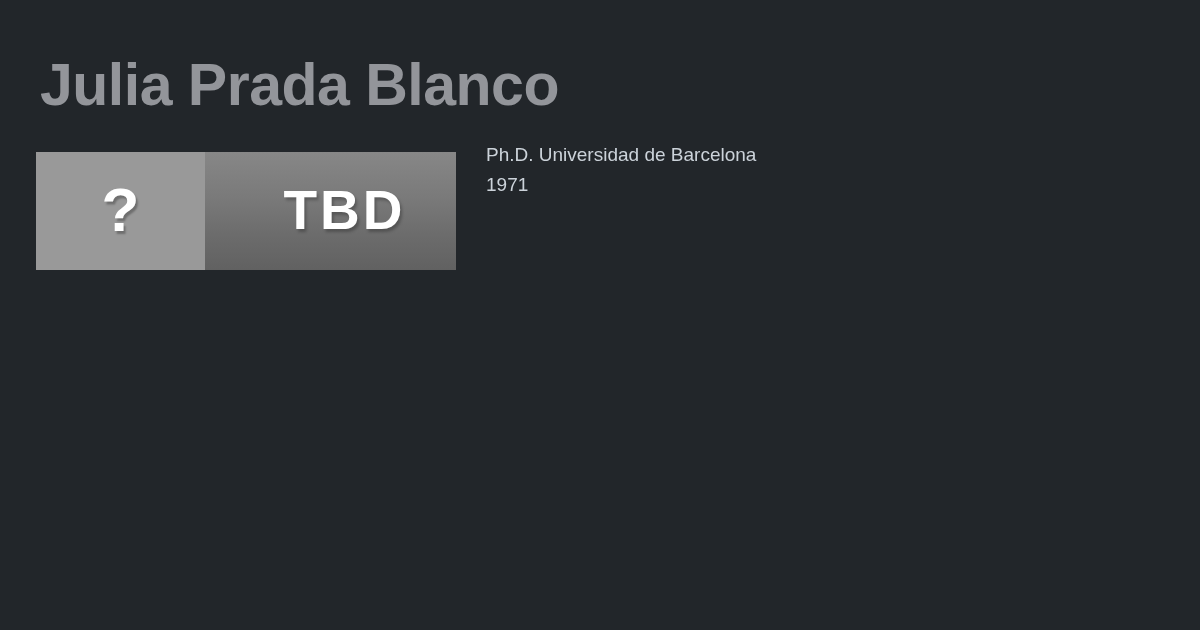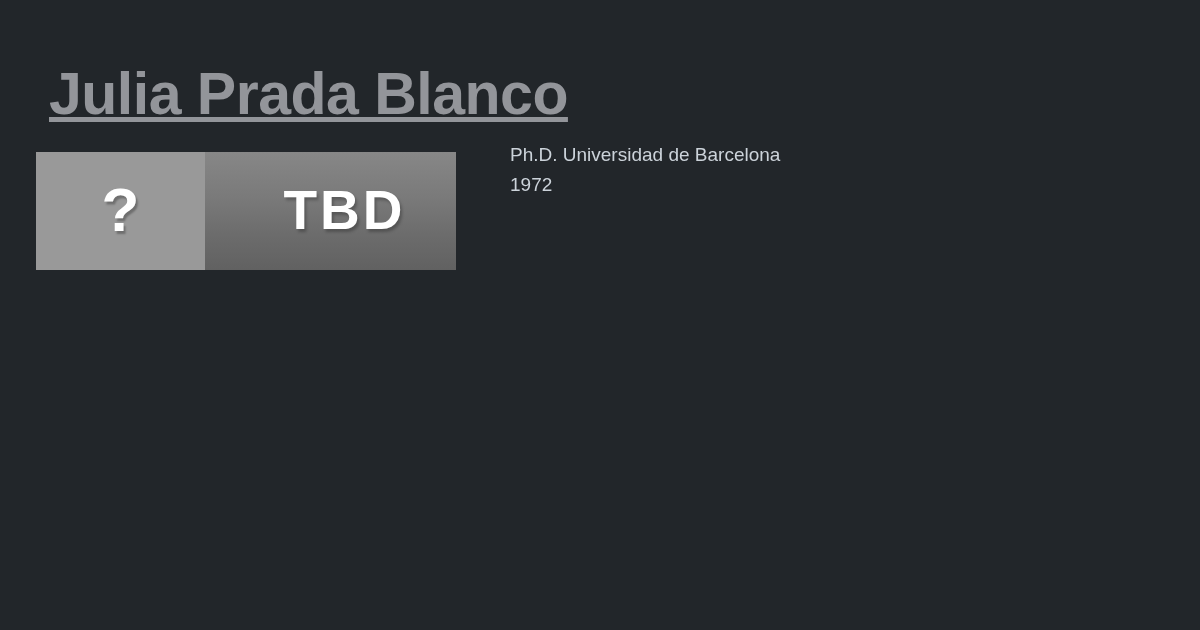--- a/index.html
+++ b/index.html
@@ -21,29 +21,28 @@
     width: 1200px;
     height: 630px;
     background: #22262a;
   }
 
   
   .page-title {
     position: absolute;
     left: 36px;
     top: 45px;
-    margin: 13px;
+    margin: 4px;
     font-family: "Liberation Sans", sans-serif;
     font-size: 59px;
     font-weight: 700;
     line-height: 72px;
     letter-spacing: -0.5px;
     color: #93959a;
     white-space: nowrap;
-    text-decoration: underline;
   }
 
   
   .content-row {
     position: absolute;
     left: 36px;
     top: 152px;
     width: 1128px;
     height: 130px;
   }
@@ -96,21 +95,21 @@
     letter-spacing: 3px;
     color: #ffffff;
     text-shadow: 2px 3px 3px rgba(0, 0, 0, 0.25);
     transform: translateY(-1px);
     margin-left: 28px;
   }
 
   
   .info-block {
     position: absolute;
-    left: 474px;
+    left: 450px;
     top: -12px;
     width: 600px;
   }
 
   .info-line {
     font-family: "Liberation Sans", sans-serif;
     font-size: 19px;
     font-weight: 400;
     line-height: 30px;
     color: #ccd3da;
@@ -133,18 +132,18 @@
       </div>
 
       <div class="thumb-tbd">
         <span class="thumb-tbd-label">TBD</span>
       </div>
 
     </div>
 
     <div class="info-block">
       <div class="info-line">Ph.D. Universidad de Barcelona</div>
-      <div class="info-line">1972</div>
+      <div class="info-line">1971</div>
     </div>
 
   </div>
 
 </div>
 
 </body></html>

